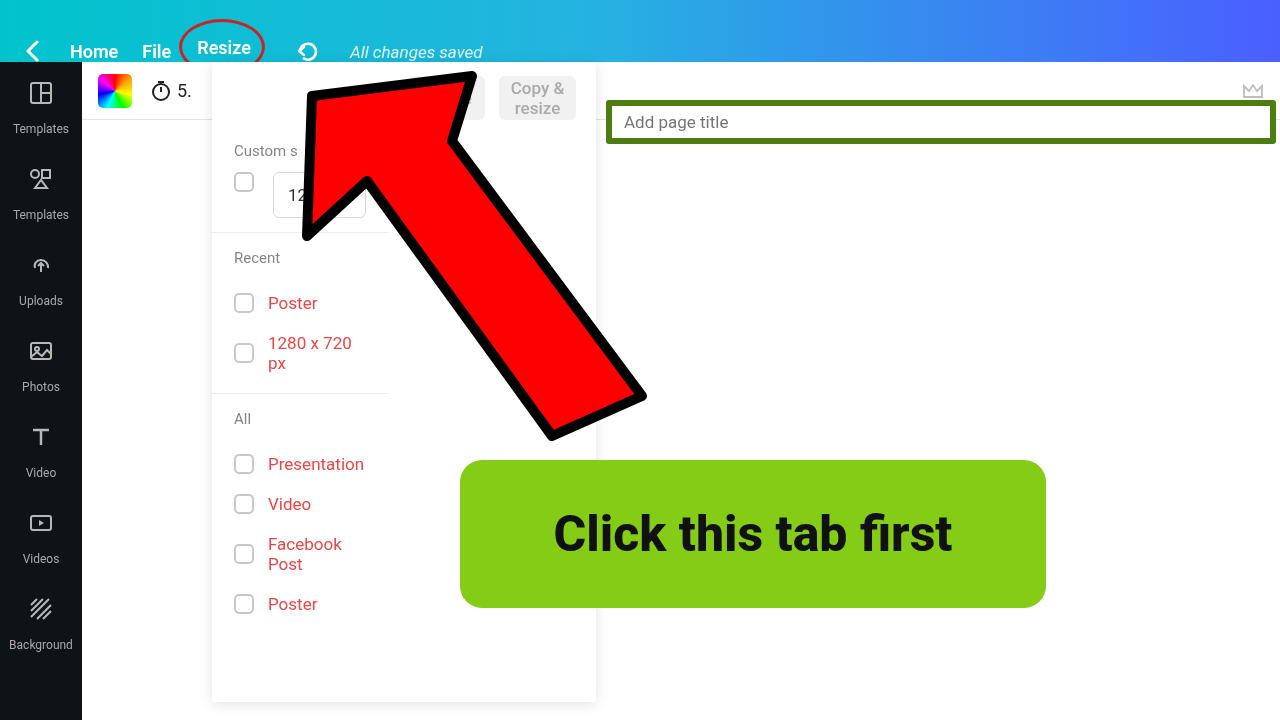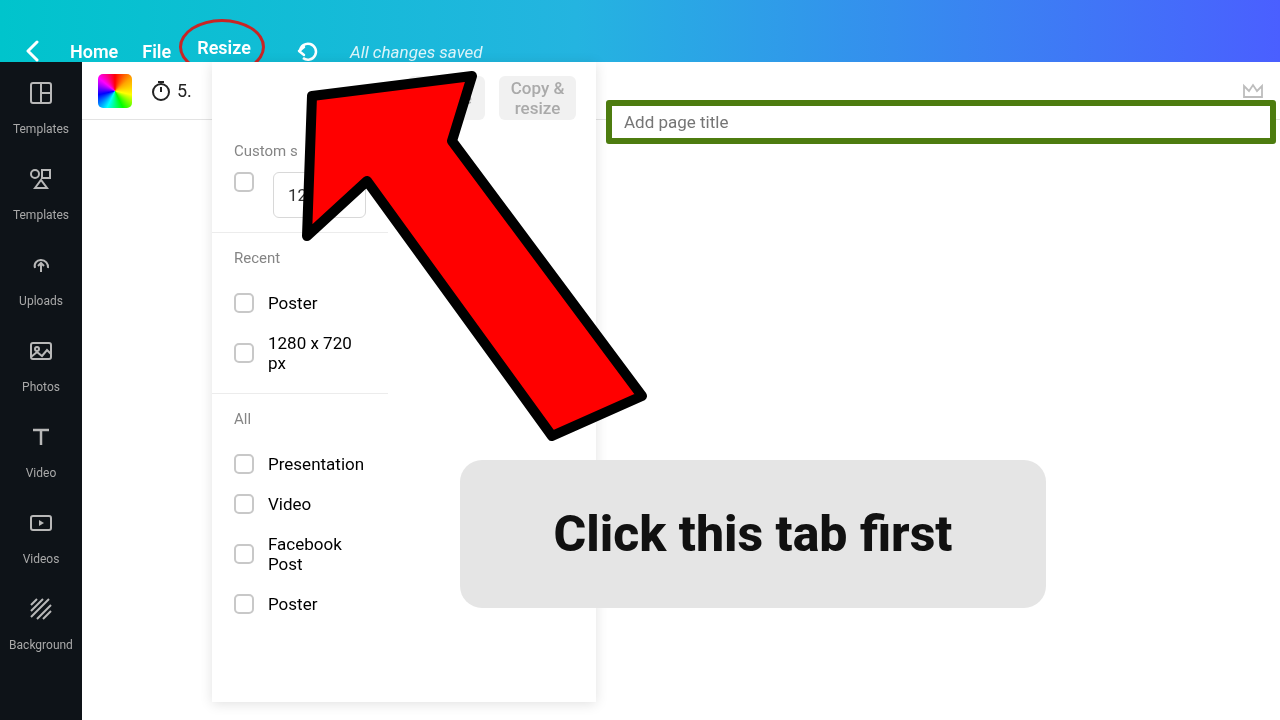--- a/index.html
+++ b/index.html
@@ -55,37 +55,37 @@
   .panel-inner { padding: 8px 0 0 0; flex:1; overflow:hidden; position:relative;}
   .panel-scroll { position:absolute; right:0; top:58px; width:16px; height:60px; background:#c6c6c6; border-radius:3px;}
   .panel-section { padding: 14px 22px 4px 22px; }
   .sec-title { font-size:15px; color:#858585; margin-bottom:12px; }
   .custom-row { display:flex; align-items:flex-start; gap:19px; }
   .chk { width:20px; height:20px; border:2px solid #c8c8c8; border-radius:5px; background:#fff; cursor:pointer; flex-shrink:0;}
   .size-box { flex:1; display:flex; align-items:center; border:1px solid #d8d8d8; border-radius:6px; height:46px; padding:0 14px; font-size:17px; color:#333; justify-content:space-between;}
   .size-box .val { }
   .size-box .unit { display:flex; align-items:center; gap:10px;}
   .list-item { display:flex; align-items:center; gap:14px; padding:10px 22px; cursor:pointer; }
-  .list-item .txt { font-size:17px; color:#000000; }
+  .list-item .txt { font-size:17px; color:#ef4444; }
   .divider { height:1px; background:#ececec; margin: 10px 0; }
   .panel-footer { display:flex; gap:14px; padding:14px 20px 20px 20px; }
   .btn { flex:1; height:44px; border:none; border-radius:6px; font-size:17px; font-weight:500; color:#aaa; background:#f1f1f1; cursor:pointer;}
   .canvas-area { flex:1; position:relative; }
   .page-title-box {
     position:absolute; left:606px; top:100px; right:4px;
     border:6px solid #4d7c0f; border-radius:3px; background:#fff;
     height:44px; display:flex; align-items:center; padding:0 12px;
   }
   .page-title-box input { border:none; outline:none; font-size:17px; color:#888; width:100%; }
 
   
   .arrow-svg { position:absolute; left:252px; top:36px; width:420px; height:420px; z-index:20; pointer-events:none;}
   .callout {
     position:absolute; left:460px; top:460px; width:586px; height:148px;
-    background:#e5e5e5; border-radius:22px; z-index:20;
+    background:#84cc16; border-radius:22px; z-index:20;
     display:flex; align-items:center; justify-content:center;
     font-size:50px; font-weight:800; color:#111;
     pointer-events:none;
   }
 
   svg { display:block; }
 </style>
 </head>
 <body>
 

